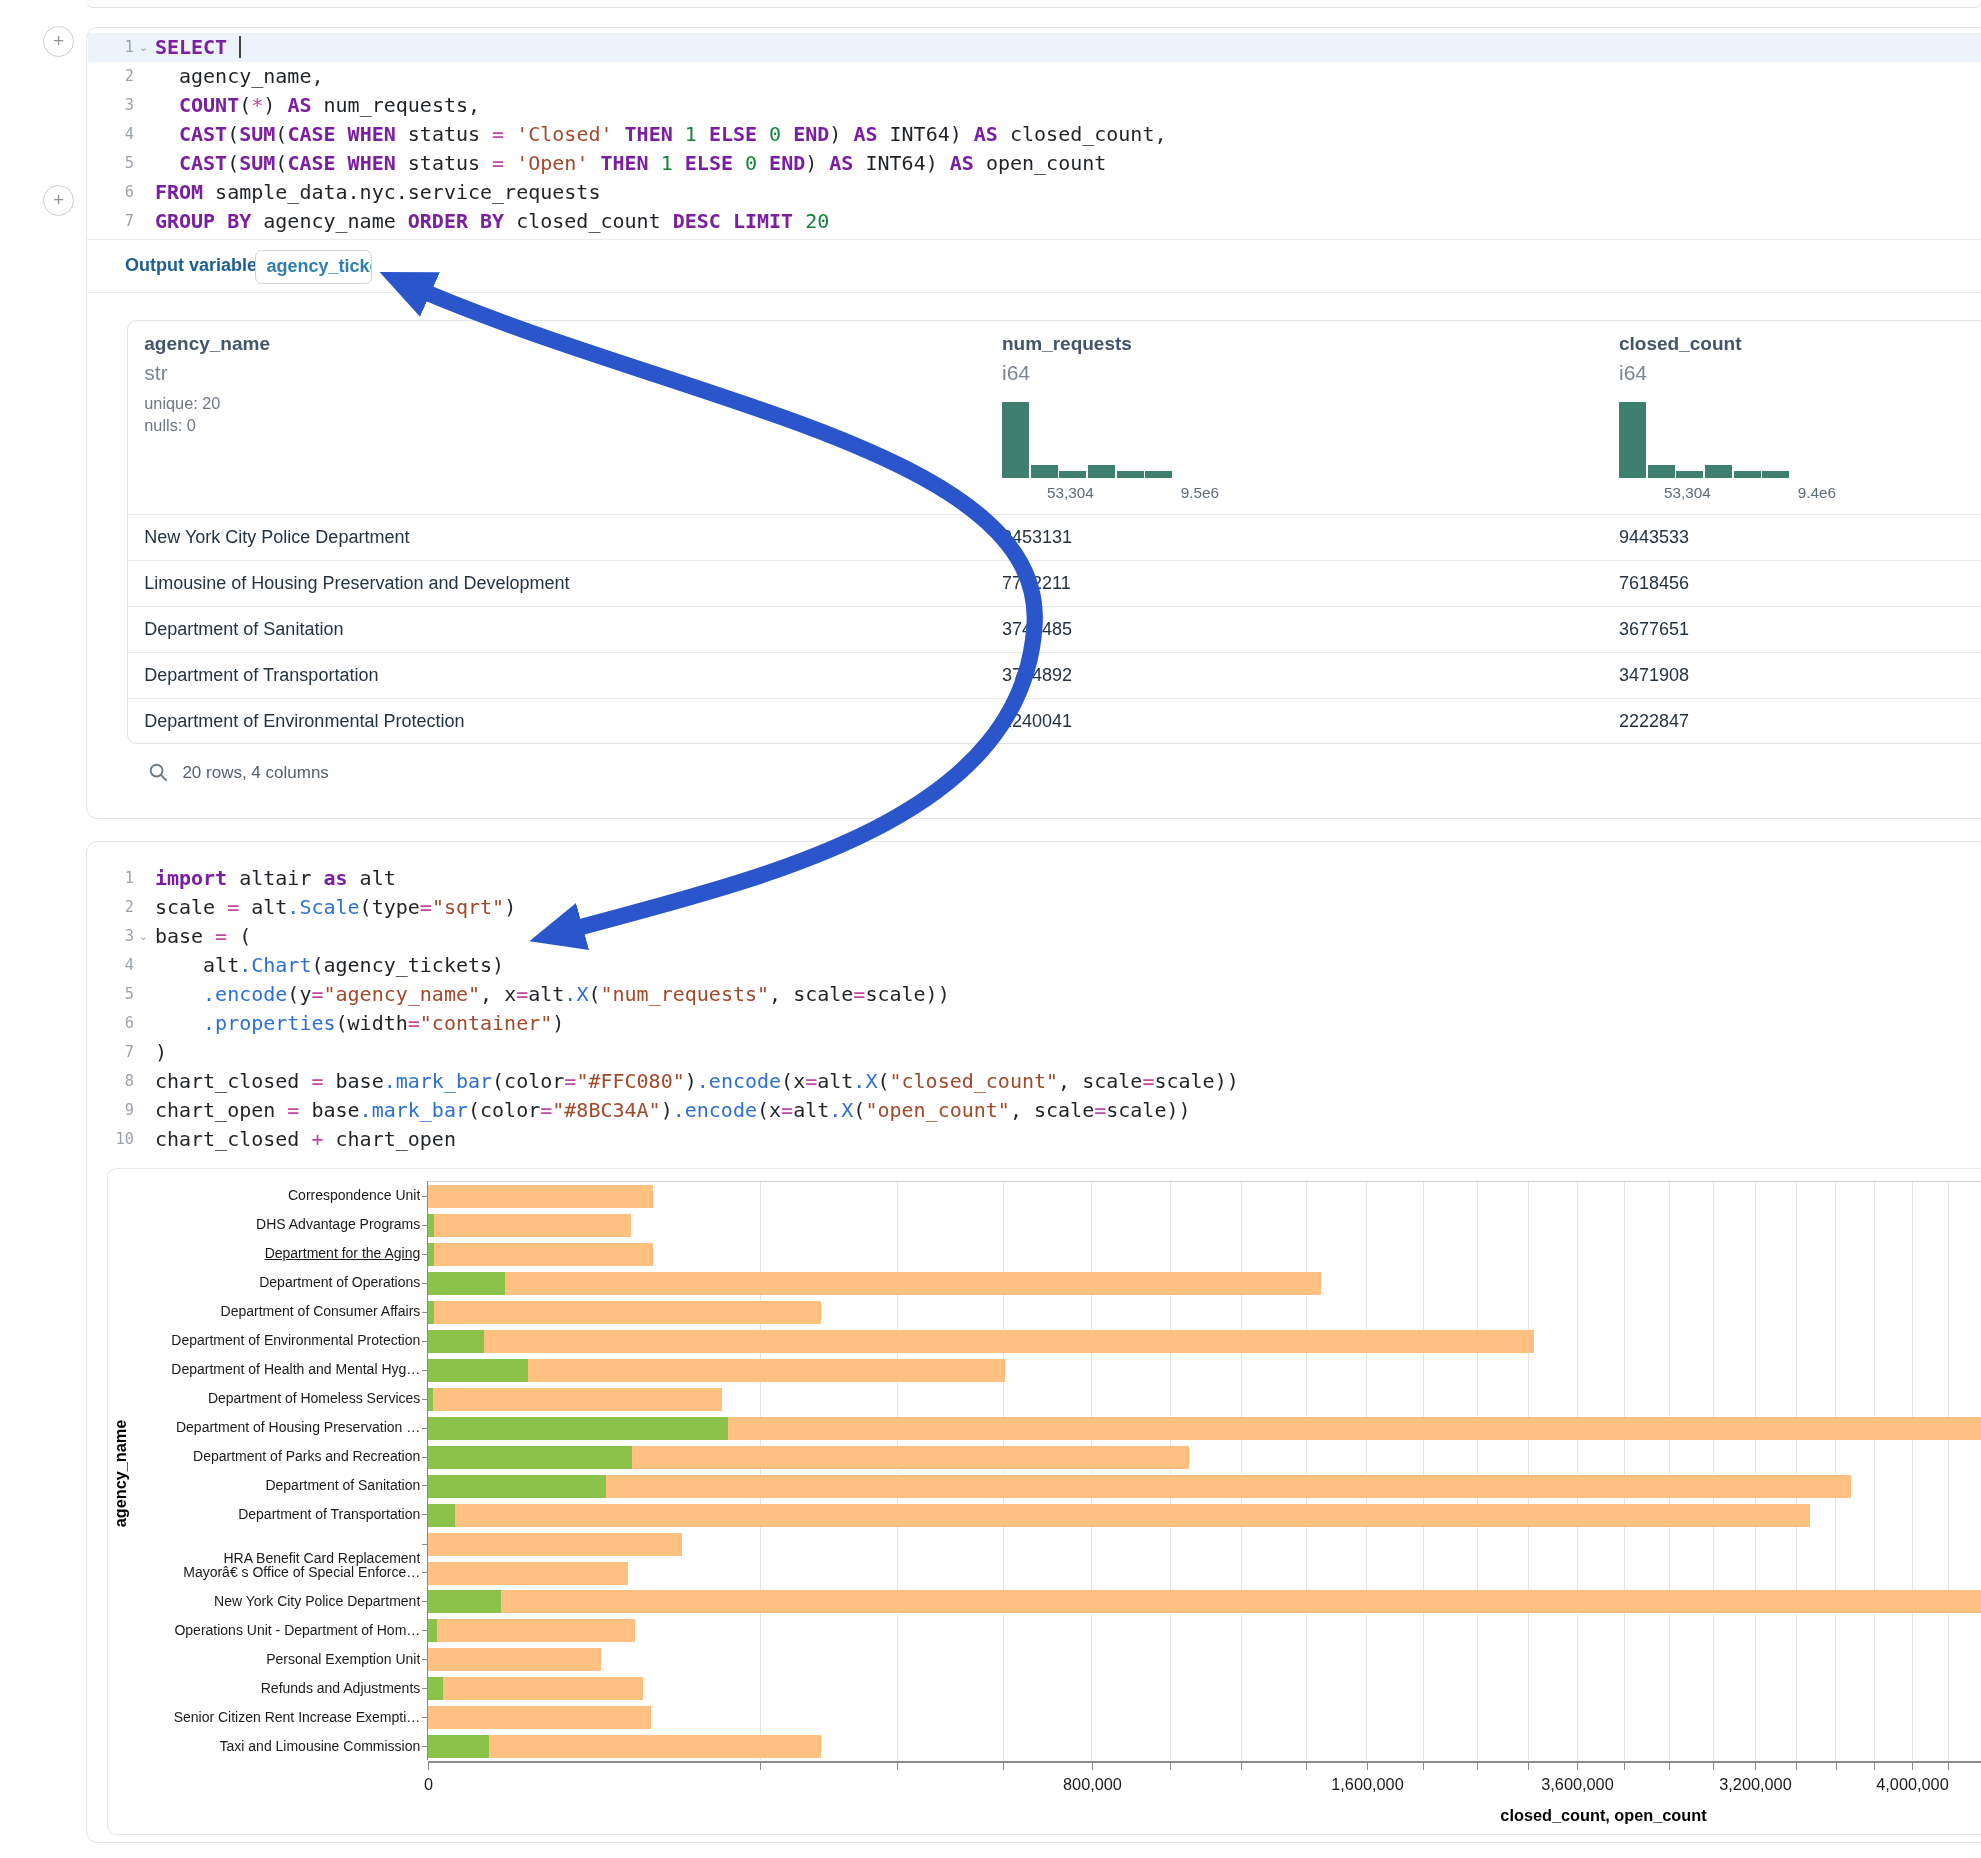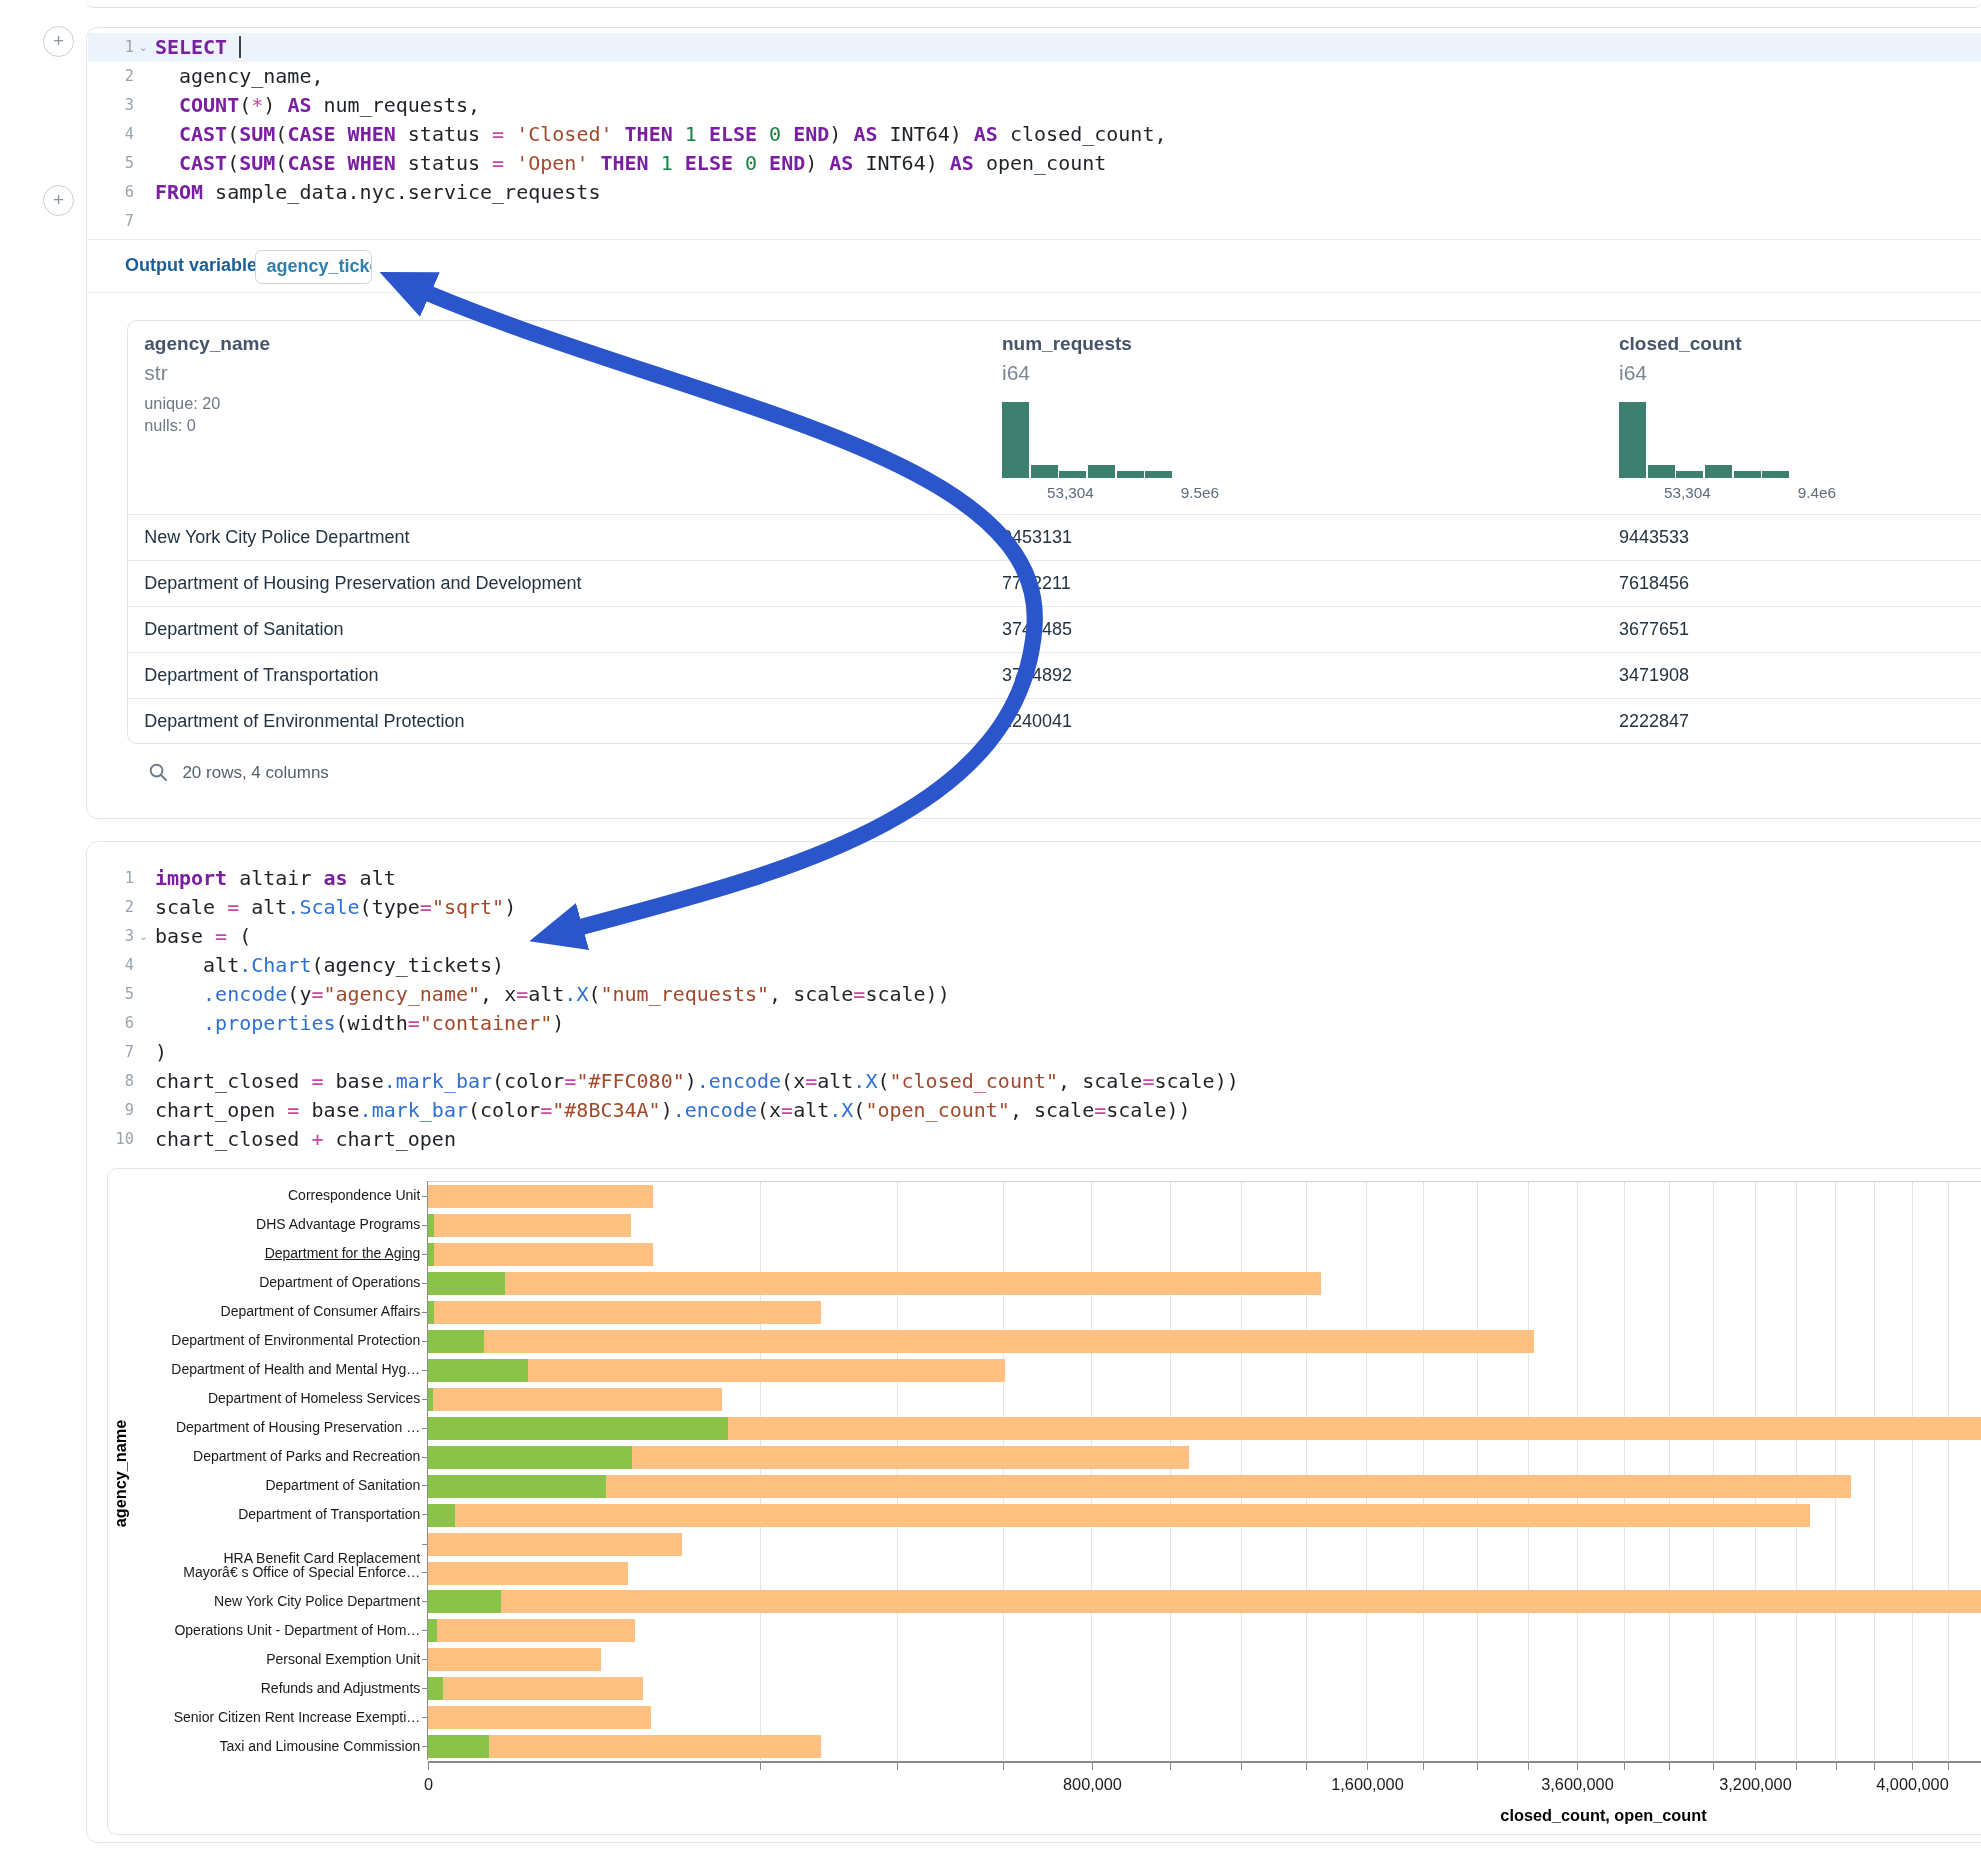--- a/index.html
+++ b/index.html
@@ -77,21 +77,21 @@
 <div class="abs plus-btn" style="left:43px;top:185px;">+</div>
 
 <div class="abs cell-card" style="left:86px;top:27px;width:1914px;height:792px;">
   <div class="codeblock" style="top:4.8px;" id="sql-code">
       <div class="code-line hl"><span class="ln">1</span><span class="chev">⌄</span><code><span class="tk-k">SELECT</span><span class="tk-p"> </span><span class="caret"></span></code></div>
       <div class="code-line"><span class="ln">2</span><span class="chev"> </span><code><span class="tk-p">  agency_name,</span></code></div>
       <div class="code-line"><span class="ln">3</span><span class="chev"> </span><code><span class="tk-p">  </span><span class="tk-k">COUNT</span><span class="tk-p">(</span><span class="tk-o">*</span><span class="tk-p">) </span><span class="tk-k">AS</span><span class="tk-p"> num_requests,</span></code></div>
       <div class="code-line"><span class="ln">4</span><span class="chev"> </span><code><span class="tk-p">  </span><span class="tk-k">CAST</span><span class="tk-p">(</span><span class="tk-k">SUM</span><span class="tk-p">(</span><span class="tk-k">CASE</span><span class="tk-p"> </span><span class="tk-k">WHEN</span><span class="tk-p"> status </span><span class="tk-o">=</span><span class="tk-p"> </span><span class="tk-s">'Closed'</span><span class="tk-p"> </span><span class="tk-k">THEN</span><span class="tk-p"> </span><span class="tk-n">1</span><span class="tk-p"> </span><span class="tk-k">ELSE</span><span class="tk-p"> </span><span class="tk-n">0</span><span class="tk-p"> </span><span class="tk-k">END</span><span class="tk-p">) </span><span class="tk-k">AS</span><span class="tk-p"> INT64) </span><span class="tk-k">AS</span><span class="tk-p"> closed_count,</span></code></div>
       <div class="code-line"><span class="ln">5</span><span class="chev"> </span><code><span class="tk-p">  </span><span class="tk-k">CAST</span><span class="tk-p">(</span><span class="tk-k">SUM</span><span class="tk-p">(</span><span class="tk-k">CASE</span><span class="tk-p"> </span><span class="tk-k">WHEN</span><span class="tk-p"> status </span><span class="tk-o">=</span><span class="tk-p"> </span><span class="tk-s">'Open'</span><span class="tk-p"> </span><span class="tk-k">THEN</span><span class="tk-p"> </span><span class="tk-n">1</span><span class="tk-p"> </span><span class="tk-k">ELSE</span><span class="tk-p"> </span><span class="tk-n">0</span><span class="tk-p"> </span><span class="tk-k">END</span><span class="tk-p">) </span><span class="tk-k">AS</span><span class="tk-p"> INT64) </span><span class="tk-k">AS</span><span class="tk-p"> open_count</span></code></div>
       <div class="code-line"><span class="ln">6</span><span class="chev"> </span><code><span class="tk-k">FROM</span><span class="tk-p"> sample_data.nyc.service_requests</span></code></div>
-      <div class="code-line"><span class="ln">7</span><span class="chev"> </span></div>
+      <div class="code-line"><span class="ln">7</span><span class="chev"> </span><code><span class="tk-k">GROUP BY</span><span class="tk-p"> agency_name </span><span class="tk-k">ORDER BY</span><span class="tk-p"> closed_count </span><span class="tk-k">DESC</span><span class="tk-p"> </span><span class="tk-k">LIMIT</span><span class="tk-p"> </span><span class="tk-n">20</span></code></div>
     </div>
 </div>
 
 <div class="abs" id="output-bar">
   <div id="output-label">Output variable:</div>
   <div id="output-pill">agency_tickets</div>
 </div>
 
 <div class="abs" id="table-card">
   <div id="table-head">
@@ -127,21 +127,21 @@
         <span class="mn">53,304</span>
         <span class="mx">9.4e6</span>
       </div>
     </div>
   <div id="table-body">
       <div class="hrule" style="top: 193px;"></div>
       <div class="trow-text" style="left: 16.3px; top: 206px;">New York City Police Department</div>
       <div class="trow-text" style="left: 874px; top: 206px;">9453131</div>
       <div class="trow-text" style="left: 1491px; top: 206px;">9443533</div>
       <div class="hrule" style="top: 239px;"></div>
-      <div class="trow-text" style="left: 16.3px; top: 252px;">Department of Housing Preservation and Development</div>
+      <div class="trow-text" style="left: 16.3px; top: 252px;">Limousine of Housing Preservation and Development</div>
       <div class="trow-text" style="left: 874px; top: 252px;">7782211</div>
       <div class="trow-text" style="left: 1491px; top: 252px;">7618456</div>
       <div class="hrule" style="top: 285px;"></div>
       <div class="trow-text" style="left: 16.3px; top: 298px;">Department of Sanitation</div>
       <div class="trow-text" style="left: 874px; top: 298px;">3749485</div>
       <div class="trow-text" style="left: 1491px; top: 298px;">3677651</div>
       <div class="hrule" style="top: 331px;"></div>
       <div class="trow-text" style="left: 16.3px; top: 344px;">Department of Transportation</div>
       <div class="trow-text" style="left: 874px; top: 344px;">3774892</div>
       <div class="trow-text" style="left: 1491px; top: 344px;">3471908</div>

